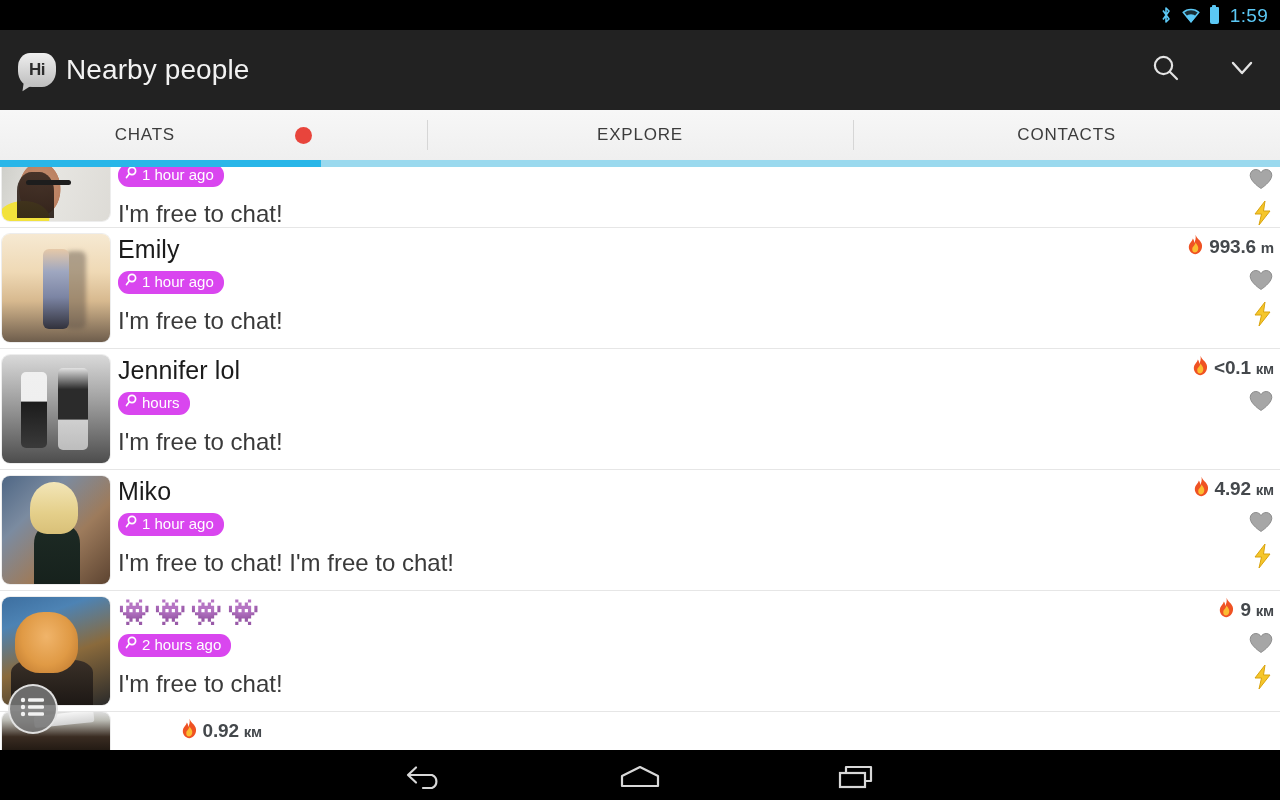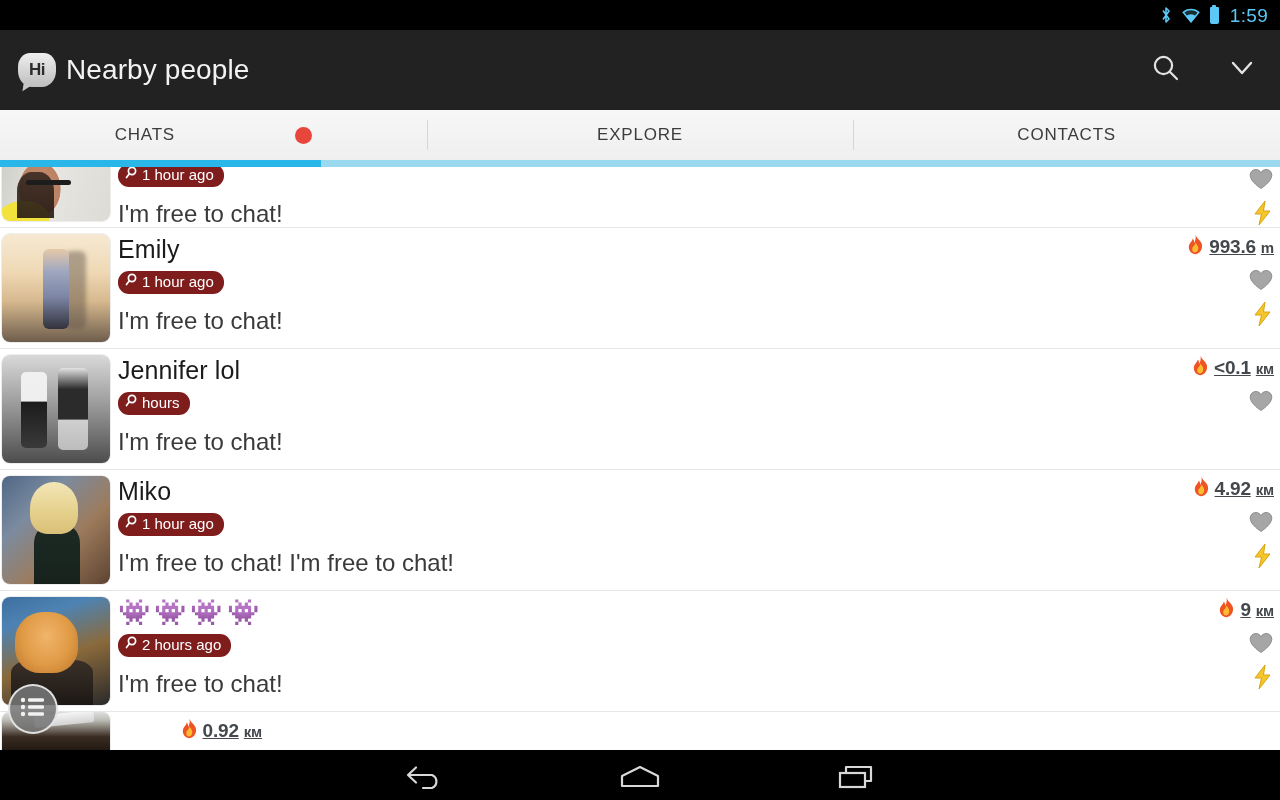--- a/index.html
+++ b/index.html
@@ -257,21 +257,21 @@
     white-space: nowrap;
   }
   .row-name.emoji {
     font-size: 26px;
     letter-spacing: 4px;
   }
   .badge {
     display: inline-flex;
     align-items: center;
     gap: 5px;
-    background: #7f1d1d;
+    background: #d946ef;
     color: #ffffff;
     border-radius: 11px;
     padding: 2px 10px 3px 7px;
     font-size: 15px;
     line-height: 18px;
     margin-top: 5px;
     white-space: nowrap;
   }
   .badge .gsym { display: inline-block; }
   .row-msg {
@@ -295,21 +295,20 @@
   }
   .dist {
     display: flex;
     align-items: center;
     gap: 5px;
     font-size: 19px;
     font-weight: bold;
     color: #44484c;
     letter-spacing: -0.2px;
     height: 26px;
-    text-decoration: underline;
   }
   .dist .unit { font-size: 15px; }
   .aside-icon { height: 28px; display:flex; align-items:center; justify-content:flex-end; }
 
   
   .fab {
     position: absolute;
     left: 8px; bottom: 16px;
     width: 50px; height: 50px;
     border-radius: 50%;

